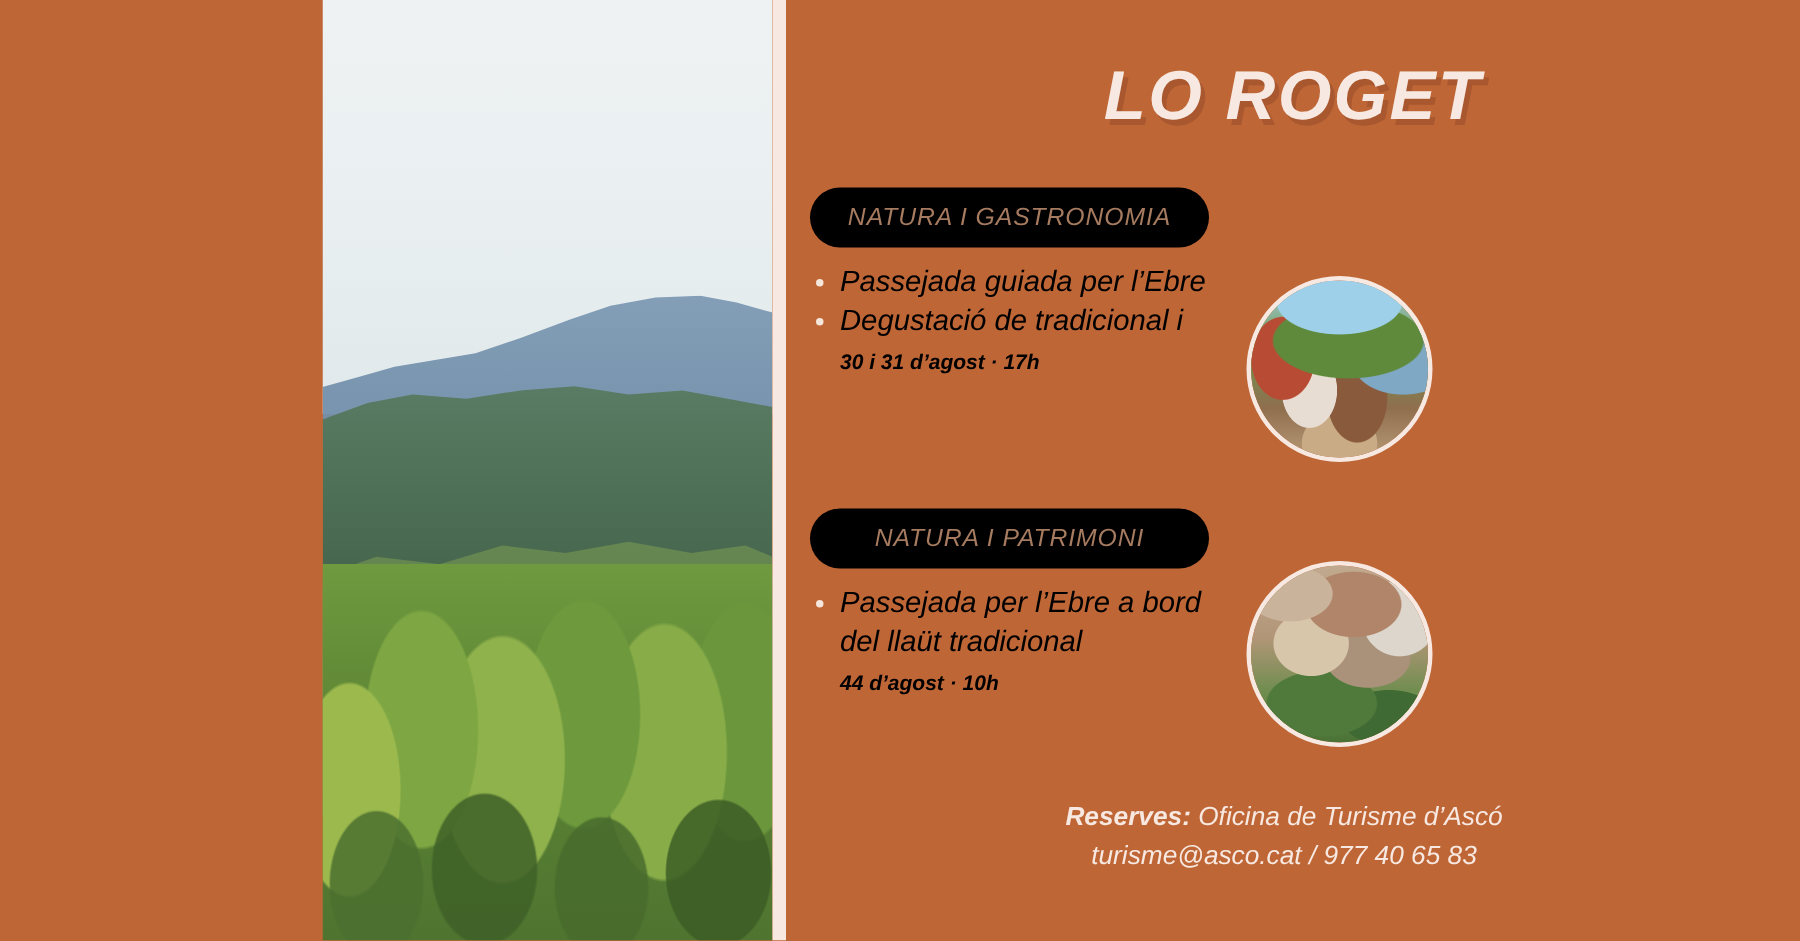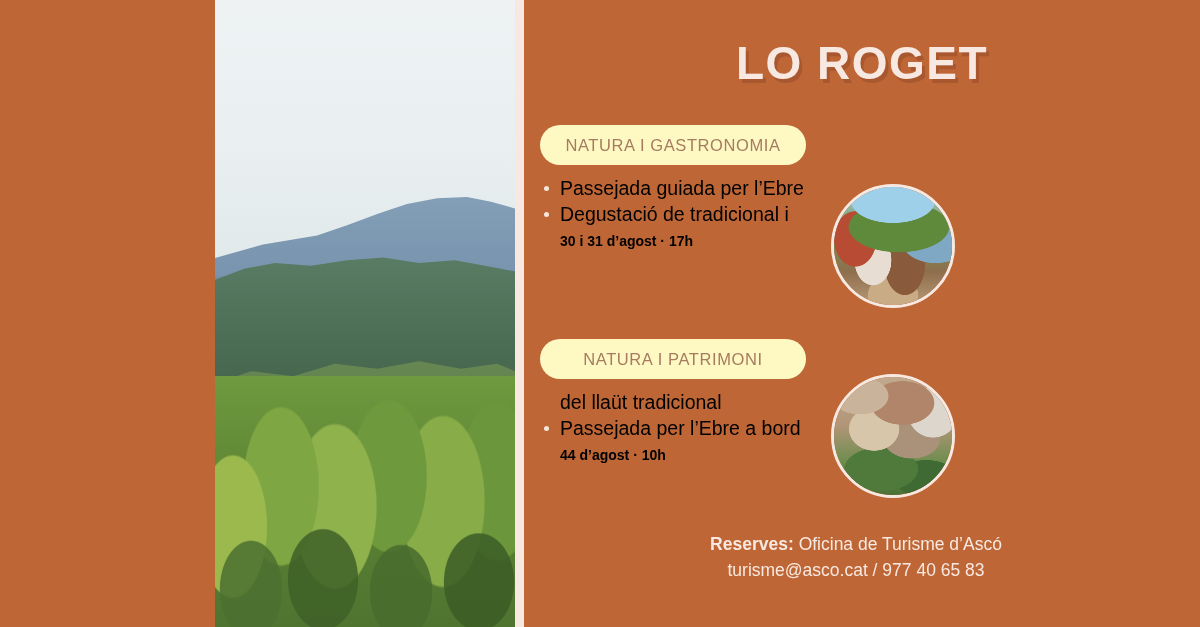--- a/index.html
+++ b/index.html
@@ -1,15 +1,15 @@
 <!DOCTYPE html>
 <html><head>
 <meta charset="utf-8">
 <style>
-  * { margin:0; padding:0; box-sizing:border-box; }
+  * { margin:0; padding:0; box-sizing:border-box;font-style:italic; }
   html,body { width:1200px; height:627px; overflow:hidden; }
   body {
     background:#BF6636;
     font-family:"Liberation Sans", sans-serif;
     position:relative;
   }
 
   .poster { position:absolute; inset:0; display:flex; }
 
   
@@ -87,21 +87,21 @@
     position:absolute; left:0; right:0; top:36px;
     text-align:center;
     font-size:46px; font-weight:bold; letter-spacing:1.5px;
     color:#F7E9E1;
     text-shadow:3px 4px 0 rgba(150,75,42,.55);
   }
 
   .badge {
     position:absolute; left:16px;
     width:266px; height:40px;
-    background:#fef9c3;
+    background:#000000;
     border-radius:22px;
     display:flex; align-items:center; justify-content:center;
     font-size:16.5px; letter-spacing:.6px;
     color:#A67B60;
   }
   .badge-1 { top:125px; }
   .badge-2 { top:339px; }
 
   .list { position:absolute; left:12px; width:300px; }
   .list-1 { top:176px; }
@@ -206,22 +206,22 @@
 
     <div class="circle circle-1">
       <div class="c1-img"></div>
     </div>
 
     <div class="badge badge-2">
       <span>NATURA I PATRIMONI</span>
     </div>
 
     <div class="list list-2">
+      <div class="li">Passejada per l’Ebre a bord</div>
       <div class="li cont">del llaüt tradicional</div>
-      <div class="li">Passejada per l’Ebre a bord</div>
       <div class="dates">44 d’agost · 10h</div>
     </div>
 
     <div class="circle circle-2">
       <div class="c2-img"></div>
     </div>
 
     <div class="footer">
       <div>
         <b>Reserves:</b>

